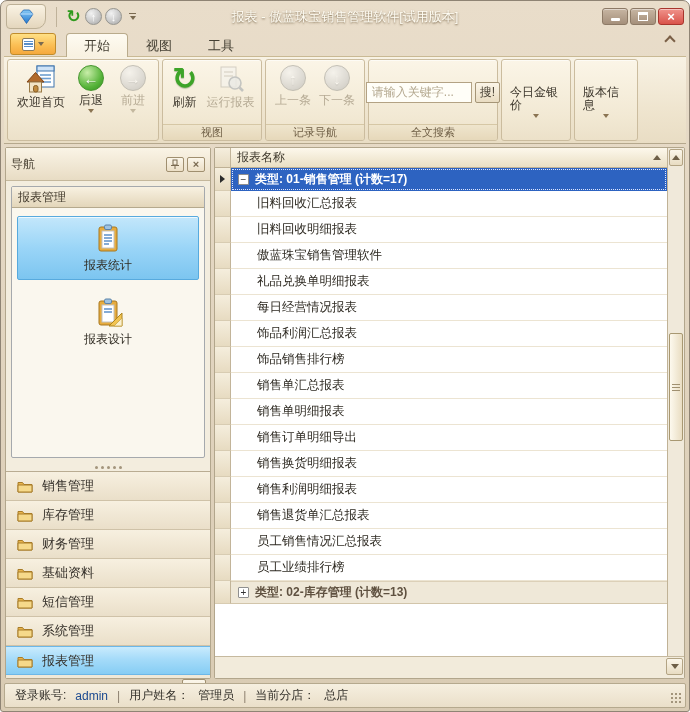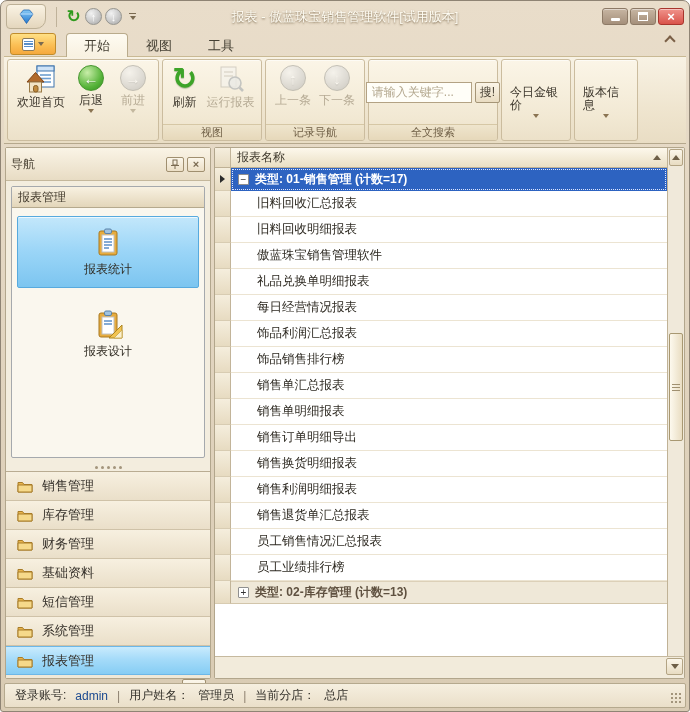--- a/index.html
+++ b/index.html
@@ -89,21 +89,21 @@
     background:linear-gradient(#faf4e6,#e8dcc4); border-bottom:1px solid #c4b79b; font-size:12px; color:#4c4436; }
   .side-header .spacer{ flex:1; }
   .mini-btn{ width:18px; height:15px; margin-left:3px; display:flex; align-items:center; justify-content:center;
     background:linear-gradient(#fbf6ea,#ecdfc6); border:1px solid #a08f6f; border-radius:2px; color:#7a6a50;
     font-size:10px; line-height:1; }
   .groupbox{ margin:5px; height:272px; border:1px solid #a5a9ad; background:#faf7ee; border-radius:2px;
     display:flex; flex-direction:column; overflow:hidden; }
   .groupbox-header{ height:21px; line-height:20px; padding:0 6px;
     background:linear-gradient(#f8f1e1,#e3d6ba); border-bottom:1px solid #b5a98d; color:#40astr; color:#423a2c; }
   .groupbox-body{ flex:1; padding:8px 5px; display:flex; flex-direction:column; gap:10px; }
-  .big-item{ height:72px; display:flex; flex-direction:column; align-items:center; justify-content:center; gap:4px;
+  .big-item{ height:64px; display:flex; flex-direction:column; align-items:center; justify-content:center; gap:4px;
     font-size:12px; color:#2f2b22; border:1px solid transparent; border-radius:2px; }
   .big-item.selected{ background:linear-gradient(#c3e7fb,#9ad5f7 50%,#7cc5f0); border-color:#57aade;
     box-shadow:inset 0 1px 0 rgba(255,255,255,.7); }
   .splitter{ height:8px; display:flex; align-items:center; justify-content:center; }
   .splitter i{ width:3px;height:3px;border-radius:50%;background:#a3957c;margin:0 1.5px;display:block; }
   .navlist{ border-top:1px solid #b9ac92; }
   .nav-item{ height:29px; display:flex; align-items:center; gap:9px; padding-left:11px; font-size:13px; color:#35302a;
     background:linear-gradient(#f7f0e0,#eadfc9); border-bottom:1px solid #cfc2a8; }
   .nav-item.selected{ background:linear-gradient(#c9ebfd,#a5dbf9 45%,#86cdf4); border-top:1px solid #6db7e7; border-bottom-color:#6db7e7; }
   .nav-footer{ flex:1; position:relative; background:#f0e9d8; }

